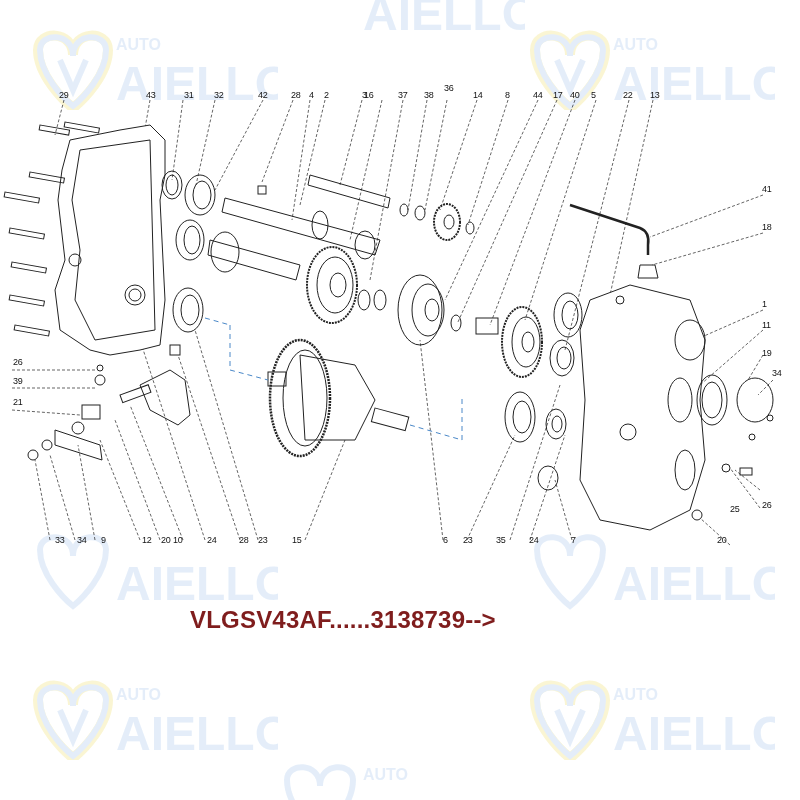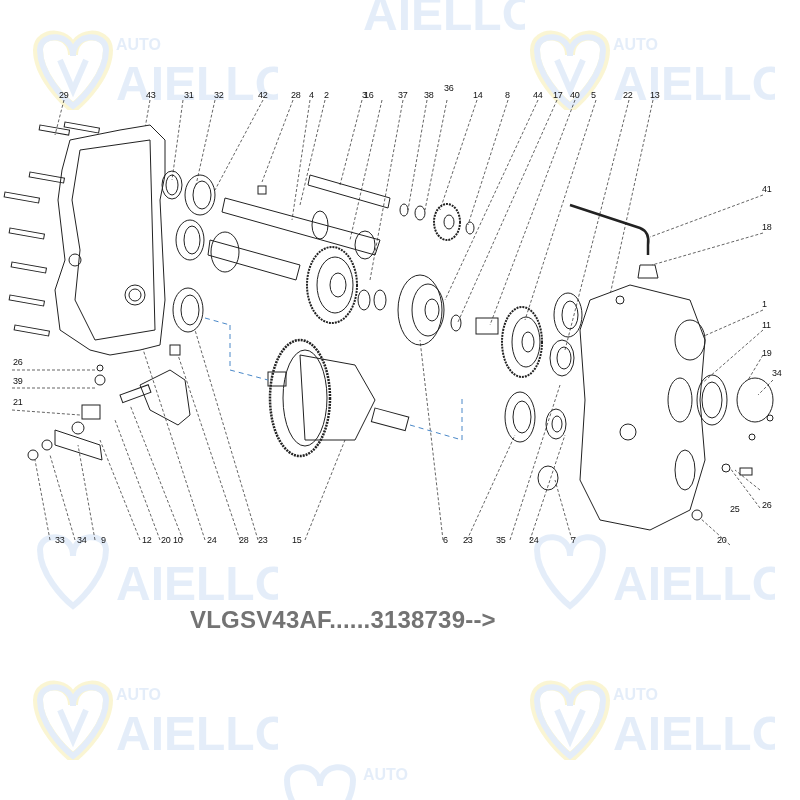--- a/index.html
+++ b/index.html
@@ -2,21 +2,21 @@
 <html><head>
 <meta charset="utf-8">
 <style>
   html,body{margin:0;padding:0;background:#ffffff;}
   body{width:800px;height:800px;position:relative;overflow:hidden;font-family:"Liberation Sans",sans-serif;}
   .wm{position:absolute;width:250px;height:80px;opacity:0.55;}
   .wm svg{width:100%;height:100%;}
   .wm-auto{font-family:"Liberation Sans",sans-serif;font-weight:bold;}
   #diagram{position:absolute;left:0;top:0;width:800px;height:800px;}
   .lbl{position:absolute;font-size:9px;color:#111;font-family:"Liberation Sans",sans-serif;letter-spacing:-0.3px;}
-  #caption{position:absolute;left:190px;top:606px;font-size:24px;font-weight:bold;color:#737373;font-family:"Liberation Sans",sans-serif;letter-spacing:0.2px;}
+  #caption{position:absolute;left:190px;top:606px;font-size:24px;font-weight:bold;color:#7f1d1d;font-family:"Liberation Sans",sans-serif;letter-spacing:0.2px;}
 </style>
 </head>
 <body>
 
 <div class="wm" style="left:28px;top:30px;">
   <svg viewBox="0 0 250 80">
     <path d="M10 20 C10 0,45 0,45 25 C45 0,80 0,80 20 C80 45,55 70,45 78 C35 70,10 45,10 20Z" fill="none" stroke="#f7eeb0" stroke-width="10"></path>
     <path d="M12 20 C12 2,45 2,45 26 C45 2,78 2,78 20 C78 44,55 68,45 76 C35 68,12 44,12 20Z" fill="none" stroke="#cfe0f5" stroke-width="6"></path>
     <path d="M32 30 L45 60 L58 30" fill="none" stroke="#cfe0f5" stroke-width="6"></path>
     <text x="88" y="20" font-size="16" fill="#cfe0f5" class="wm-auto">AUTO</text>

